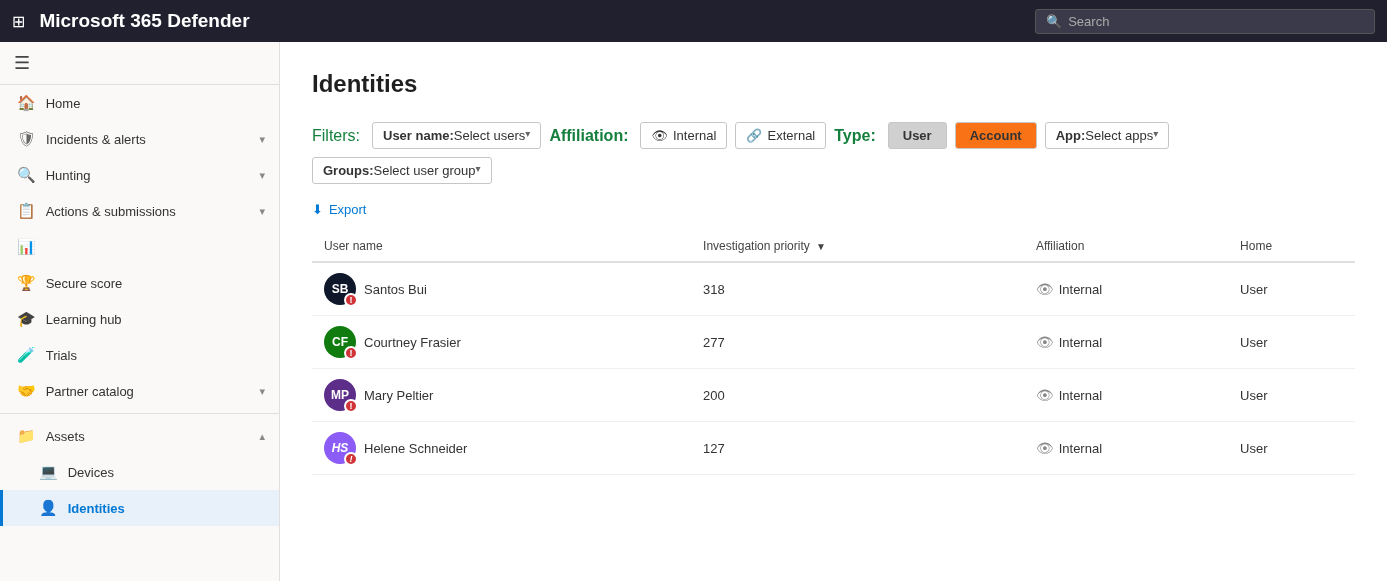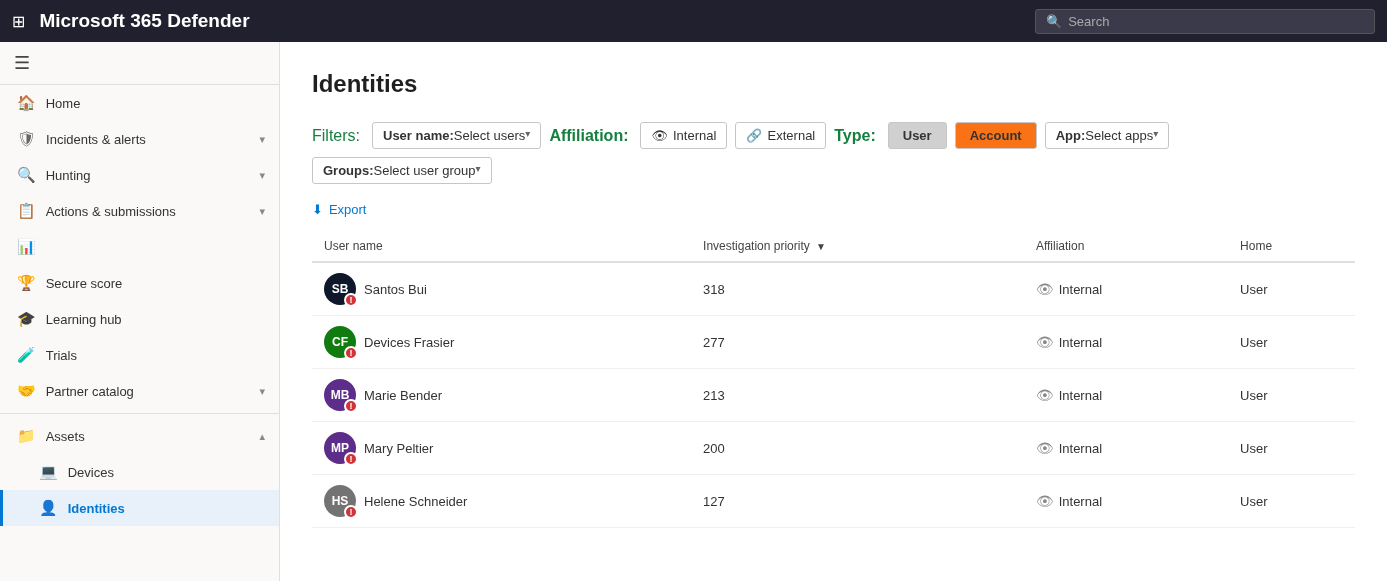--- a/index.html
+++ b/index.html
@@ -393,43 +393,24 @@
     </td>
     <td>User</td>
   </tr>
             <tr style="cursor: pointer;">
     <td>
       <div class="user-cell">
         <div class="avatar" style="background:#107C10;">
           <span>CF</span>
           <div class="alert-badge">!</div>
         </div>
-        <span>Devices Frasier</span>
+        <span>Courtney Frasier</span>
       </div>
     </td>
     <td>277</td>
-    <td>
-      <div class="affiliation-cell">
-        <span class="affiliation-icon">👁</span>
-        <span>Internal</span>
-      </div>
-    </td>
-    <td>User</td>
-  </tr>
-            <tr style="cursor: pointer;">
-    <td>
-      <div class="user-cell">
-        <div class="avatar" style="background:#5D2D8A;">
-          <span>MB</span>
-          <div class="alert-badge">!</div>
-        </div>
-        <span>Marie Bender</span>
-      </div>
-    </td>
-    <td>213</td>
     <td>
       <div class="affiliation-cell">
         <span class="affiliation-icon">👁</span>
         <span>Internal</span>
       </div>
     </td>
     <td>User</td>
   </tr>
             <tr style="cursor: pointer;">
     <td>
@@ -446,21 +427,21 @@
       <div class="affiliation-cell">
         <span class="affiliation-icon">👁</span>
         <span>Internal</span>
       </div>
     </td>
     <td>User</td>
   </tr>
             <tr style="cursor: pointer;">
     <td>
       <div class="user-cell">
-        <div class="avatar" style="background:#737373;">
+        <div class="avatar" style="background:#8b5cf6;font-style:italic;">
           <span>HS</span>
           <div class="alert-badge">!</div>
         </div>
         <span>Helene Schneider</span>
       </div>
     </td>
     <td>127</td>
     <td>
       <div class="affiliation-cell">
         <span class="affiliation-icon">👁</span>

